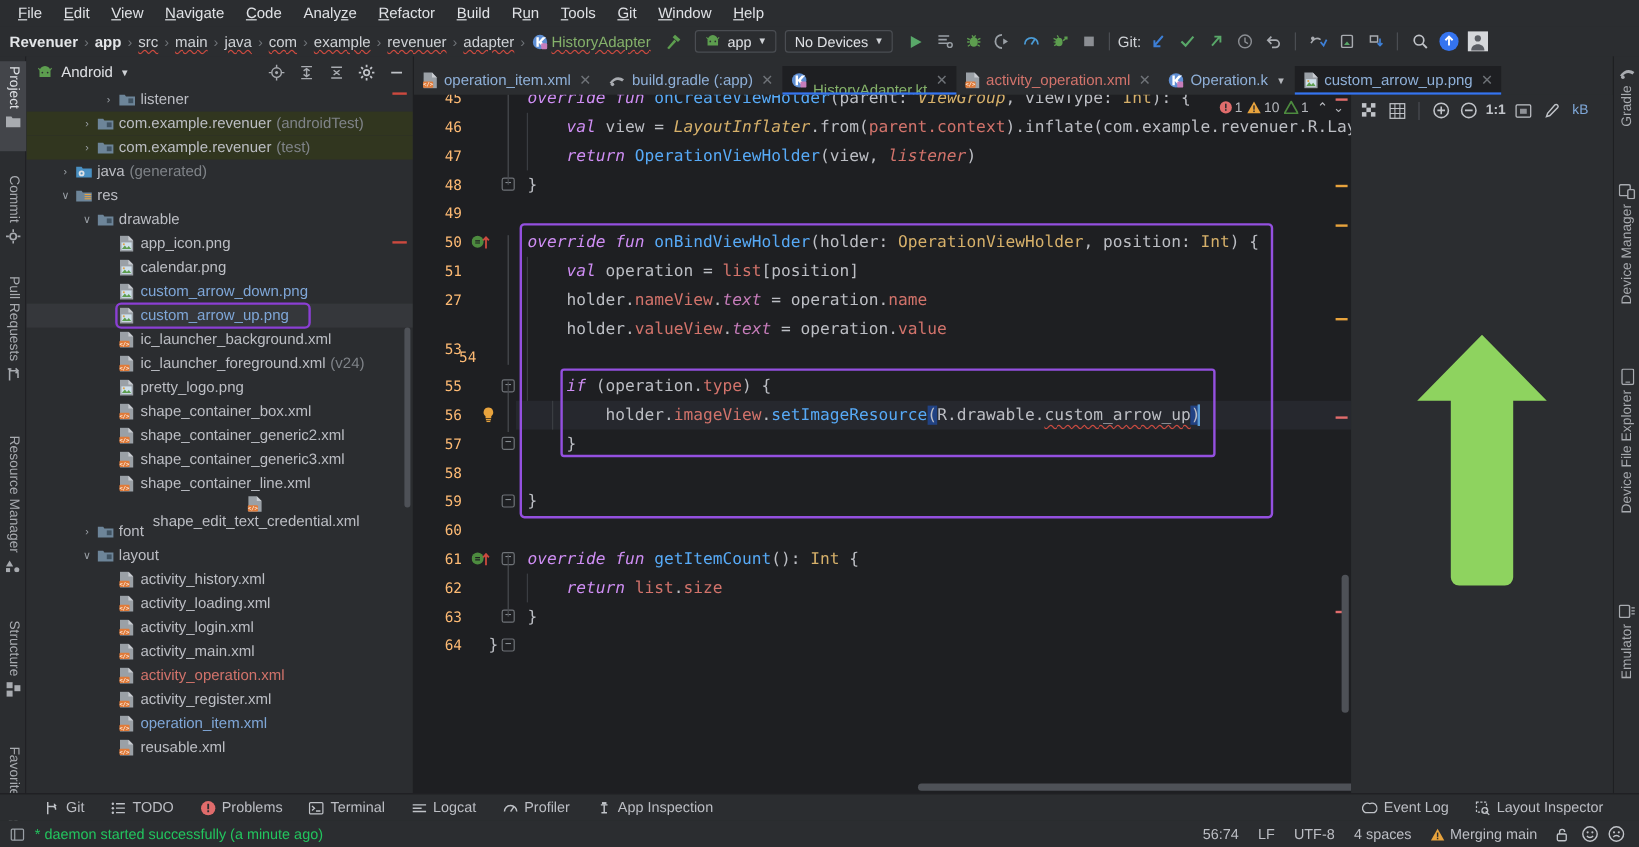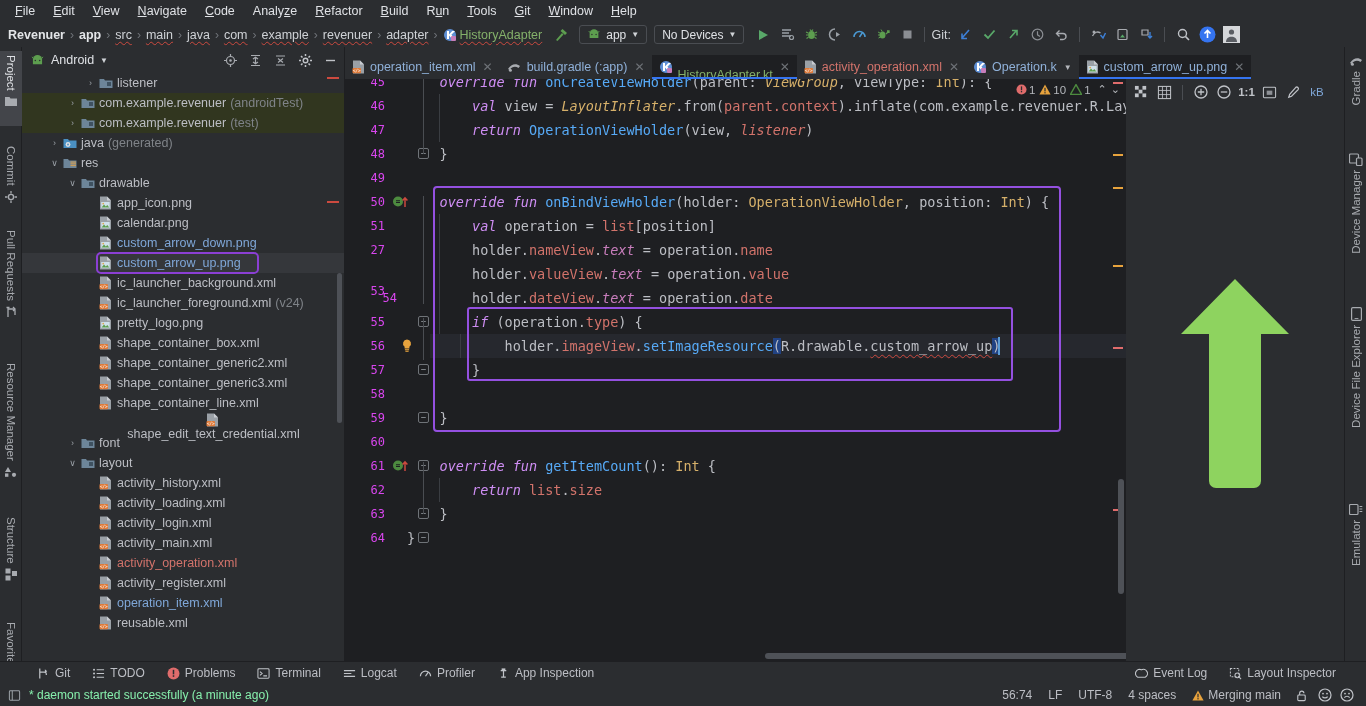--- a/index.html
+++ b/index.html
@@ -111,21 +111,21 @@
 
   
   .editor{
     position:absolute; left:345px; top:79px; width:781px; height:582px;
     background:#1e1f22; overflow:hidden;
   }
   .code{
     position:absolute; left:0; top:0; right:0; bottom:0;
     font-family:"DejaVu Sans Mono", monospace; font-size:13px; line-height:24px;
   }
-  .lnum{ position:absolute; width:28px; text-align:right; color:#d946ef; font-size:12px;
+  .lnum{ position:absolute; width:28px; text-align:right; color:#fdba74; font-size:12px;
          font-family:"DejaVu Sans Mono", monospace; height:24px; line-height:24px;}
   .codeline{ position:absolute; left:62px; height:24px; line-height:24px; white-space:pre;
              font-family:"DejaVu Sans Mono", monospace; font-size:13.5px;}
   .kw{ color:#cf8ef4; font-style:italic;}
   .fn{ color:#57aaf7;}
   .ty{ color:#d6b06a;}
   .pm{ color:#bcbec4;}
   .fld{ color:#c77dbb;}
   .prop{ color:#d2736b;}
   .pl{ color:#bcbec4;}
@@ -179,21 +179,21 @@
   }
   .bitem{ display:flex; align-items:center; gap:5px; padding:0 11px; font-size:12px; color:#bcbec4; white-space:nowrap;}
   .bspacer{ flex:1;}
 
   
   .statusbar{
     position:absolute; left:0; bottom:0; width:1366px; height:22px;
     background:#2b2d30; display:flex; align-items:center; padding:0 8px; gap:0;
     font-size:12px; color:#bcbec4;
   }
-  .statusbar .msg{ padding-left:8px; color:#86efac;}
+  .statusbar .msg{ padding-left:8px; color:#22c55e;}
   .sitem{ padding:0 8px; white-space:nowrap;}
   svg{ display:block; }
 </style>
 </head>
 <body>
 
 <div class="app">
 
   <div class="menubar" id="menubar">
       <div class="mi"><span class="mn">F</span>ile</div>
@@ -969,21 +969,20 @@
           </svg>
         </div>
         <div class="codeline" style="top: 111px;">    <span class="kw">override </span><span class="kw">fun </span><span class="fn">onBindViewHolder</span><span class="pl">(</span><span class="pm">holder</span><span class="pl">: </span><span class="ty">OperationViewHolder</span><span class="pl">, </span><span class="pm">position</span><span class="pl">: </span><span class="ty">Int</span><span class="pl">) {</span></div>
         <div class="lnum" style="top: 135px; left: 12px;">51</div>
         <div class="codeline" style="top: 135px;">        <span class="kw">val </span><span class="pl">operation = </span><span class="prop">list</span><span class="pl">[</span><span class="pl">position</span><span class="pl">]</span></div>
         <div class="lnum" style="top: 159px; left: 12px;">27</div>
         <div class="codeline" style="top: 159px;">        <span class="pl">holder.</span><span class="prop">nameView</span><span class="pl">.</span><span class="fld it">text</span><span class="pl"> = operation.</span><span class="prop">name</span></div>
         <div class="lnum" style="top: 183px; left: 12px; margin-top: 17px;">53</div>
         <div class="codeline" style="top: 183px;">        <span class="pl">holder.</span><span class="prop">valueView</span><span class="pl">.</span><span class="fld it">text</span><span class="pl"> = operation.</span><span class="prop">value</span></div>
         <div class="lnum" style="top: 207px; left: 24px;">54</div>
-        <div class="codeline" style="top: 207px;">        <span class="pl">holder.</span><span class="prop">dateView</span><span class="pl">.</span><span class="fld it">text</span><span class="pl"> = operation.</span><span class="prop">date</span></div>
         <div class="lnum" style="top: 231px; left: 12px;">55</div>
         <div class="foldmark" style="top: 237px;">−</div>
         <div class="codeline" style="top: 231px;">        <span class="kw">if </span><span class="pl">(operation.</span><span class="prop">type</span><span class="pl">) {</span></div>
         <div class="curline" style="top: 255px;"></div>
         <div class="lnum" style="top: 255px; left: 12px;">56</div>
         <div style="position: absolute; left: 56px; top: 260px;">
           <svg width="12" height="13" viewBox="0 0 12 13">
             <path d="M6 0.6a4 4 0 0 0-2.4 7.2V9.6h4.8V7.8A4 4 0 0 0 6 0.6z" fill="#e8a33d"></path>
             <rect x="3.9" y="10.2" width="4.2" height="1.1" fill="#e8a33d"></rect>
             <rect x="4.4" y="11.8" width="3.2" height="1" fill="#e8a33d"></rect>

